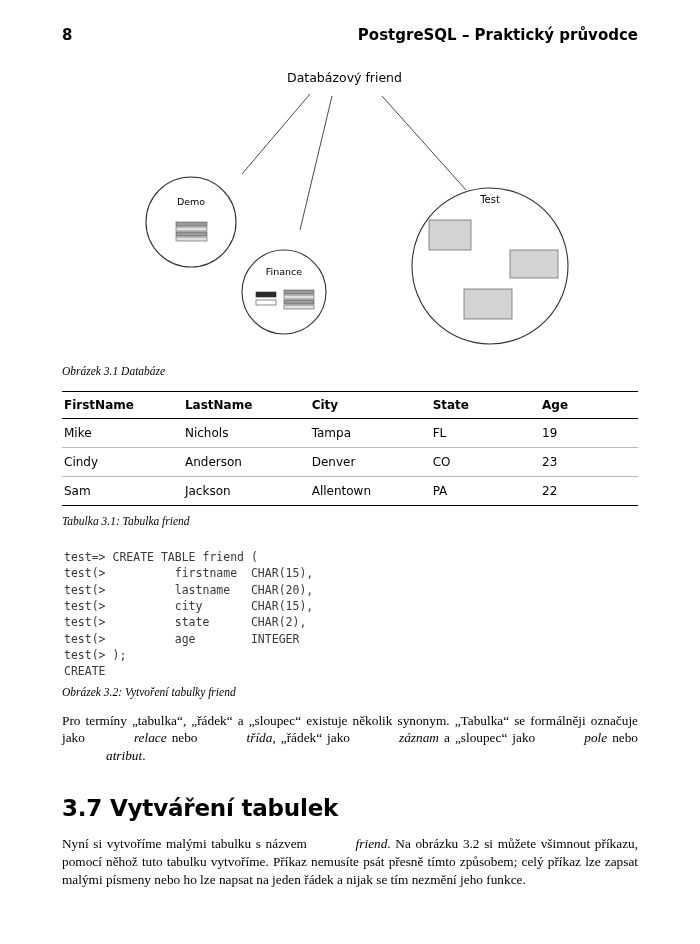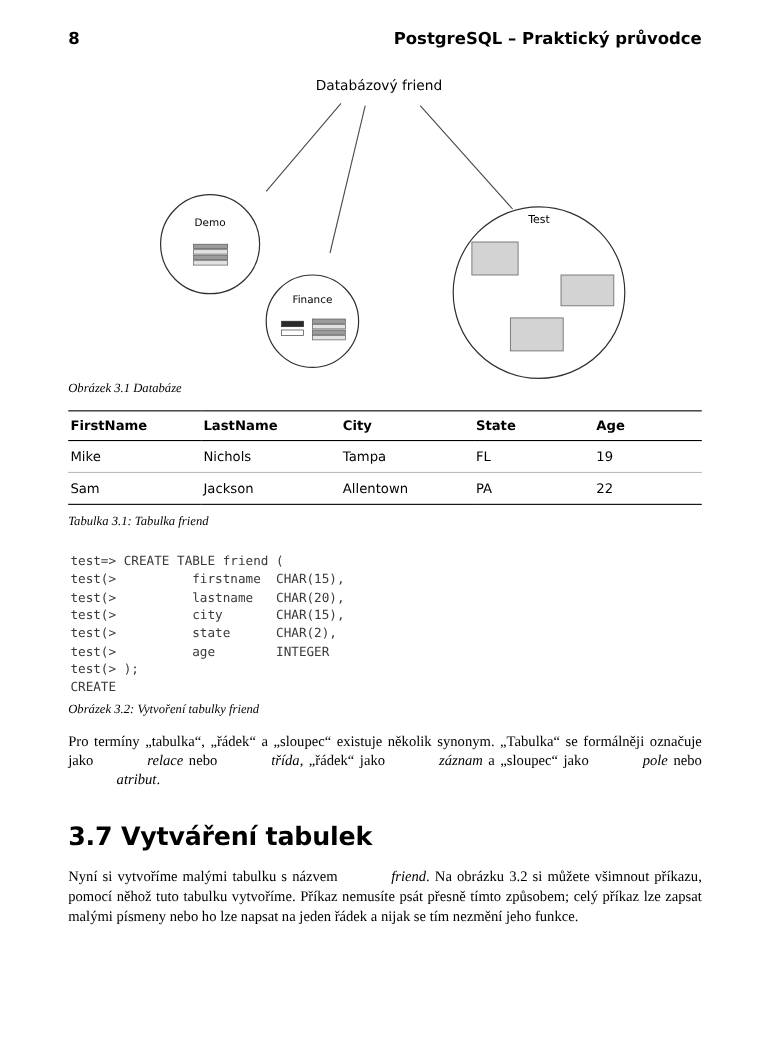--- a/index.html
+++ b/index.html
@@ -73,21 +73,21 @@
     text-anchor: middle;
   }
 
   
   .caption {
     font-family: "Liberation Serif", serif;
     font-style: italic;
     font-size: 11.5px;
     margin: 0;
   }
-  .caption-fig31 { margin-top: 0; }
+  .caption-fig31 { margin-top: 18px; }
 
   
   table.friend-table {
     width: 100%;
     border-collapse: collapse;
     margin-top: 14px;
     font-family: "DejaVu Sans", sans-serif;
     font-size: 12px;
   }
   table.friend-table th {
@@ -204,20 +204,27 @@
       </tr>
     </thead>
     <tbody>
       <tr>
         <td class="c1">Mike</td>
         <td class="c2">Nichols</td>
         <td class="c3">Tampa</td>
         <td class="c4">FL</td>
         <td class="c5">19</td>
       </tr>
+      <tr>
+        <td class="c1">Cindy</td>
+        <td class="c2">Anderson</td>
+        <td class="c3">Denver</td>
+        <td class="c4">CO</td>
+        <td class="c5">23</td>
+      </tr>
       <tr class="last-row">
         <td class="c1">Sam</td>
         <td class="c2">Jackson</td>
         <td class="c3">Allentown</td>
         <td class="c4">PA</td>
         <td class="c5">22</td>
       </tr>
     </tbody>
   </table>
 

